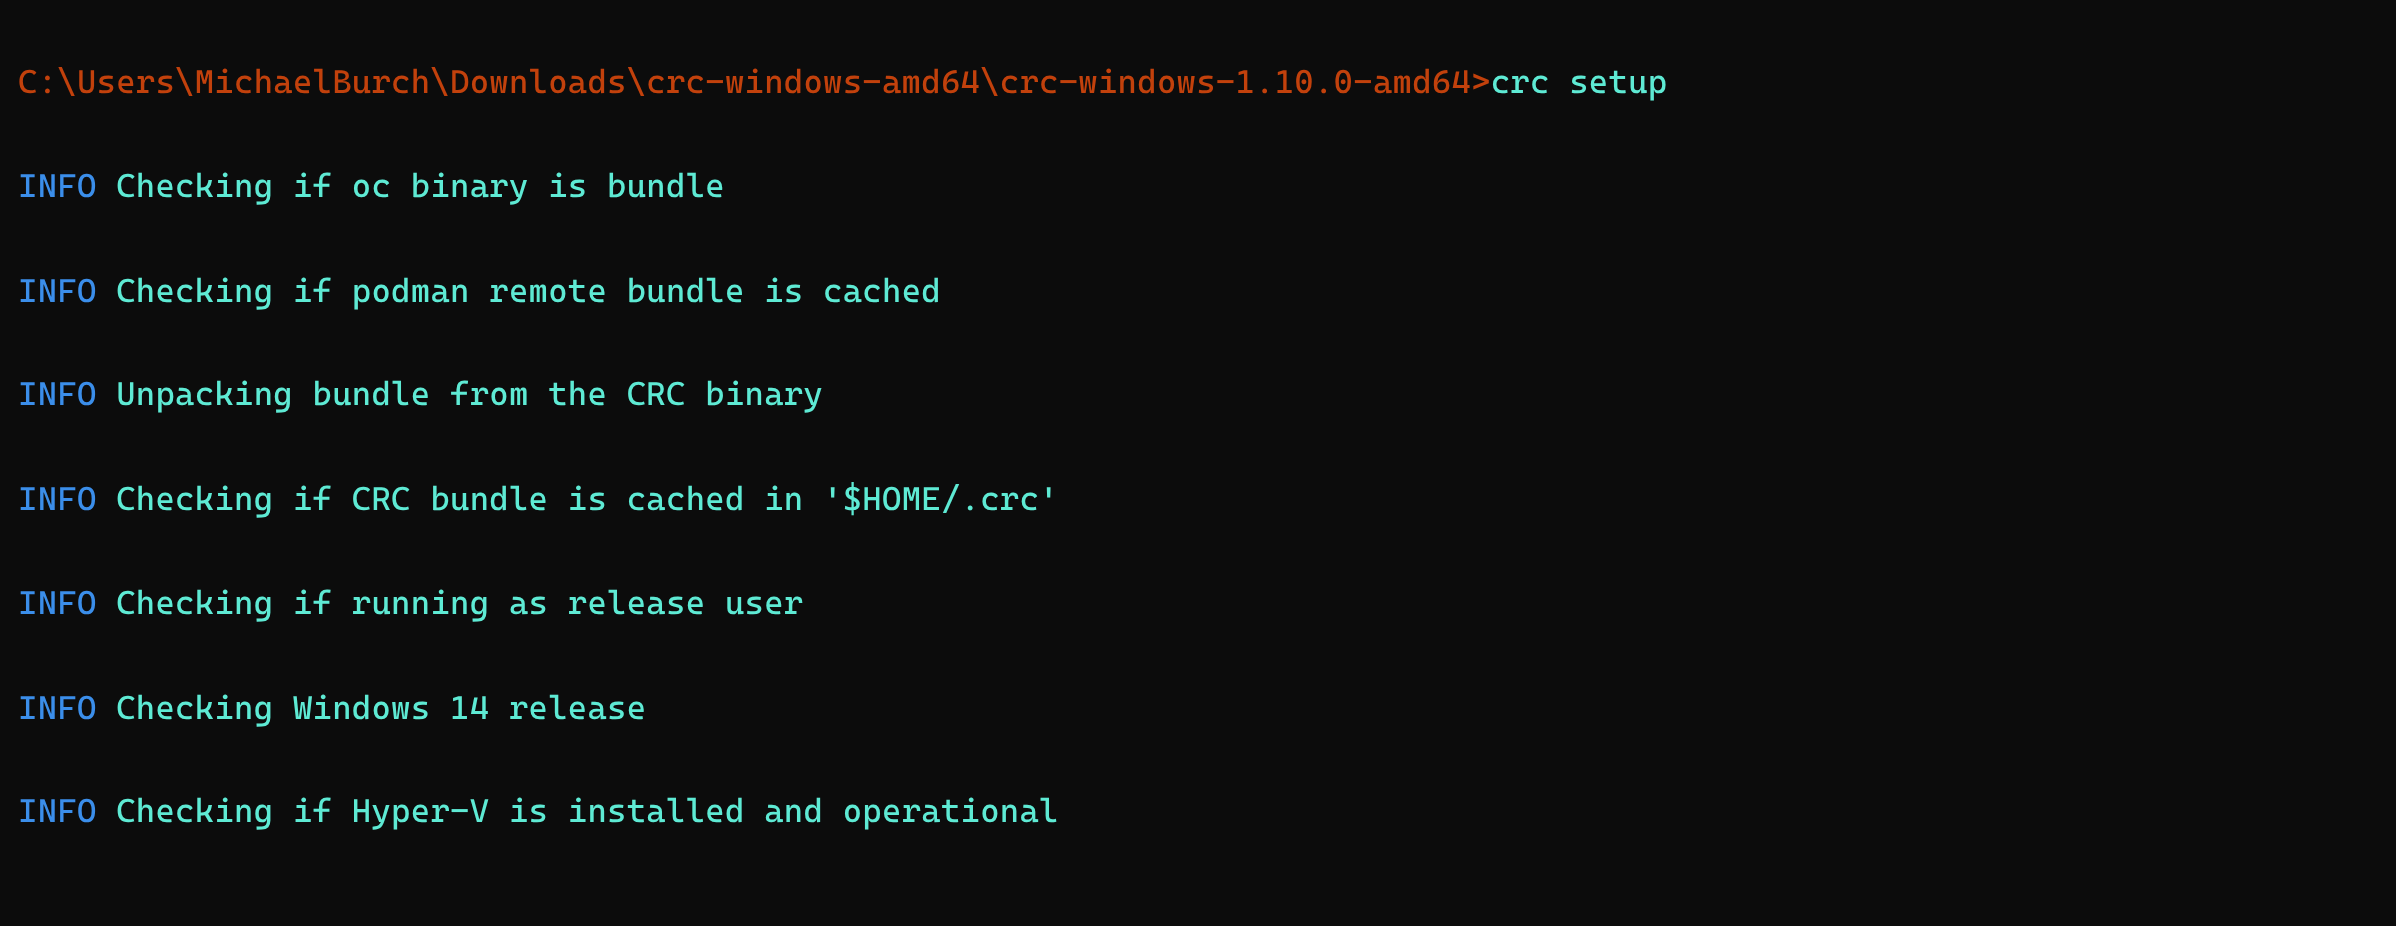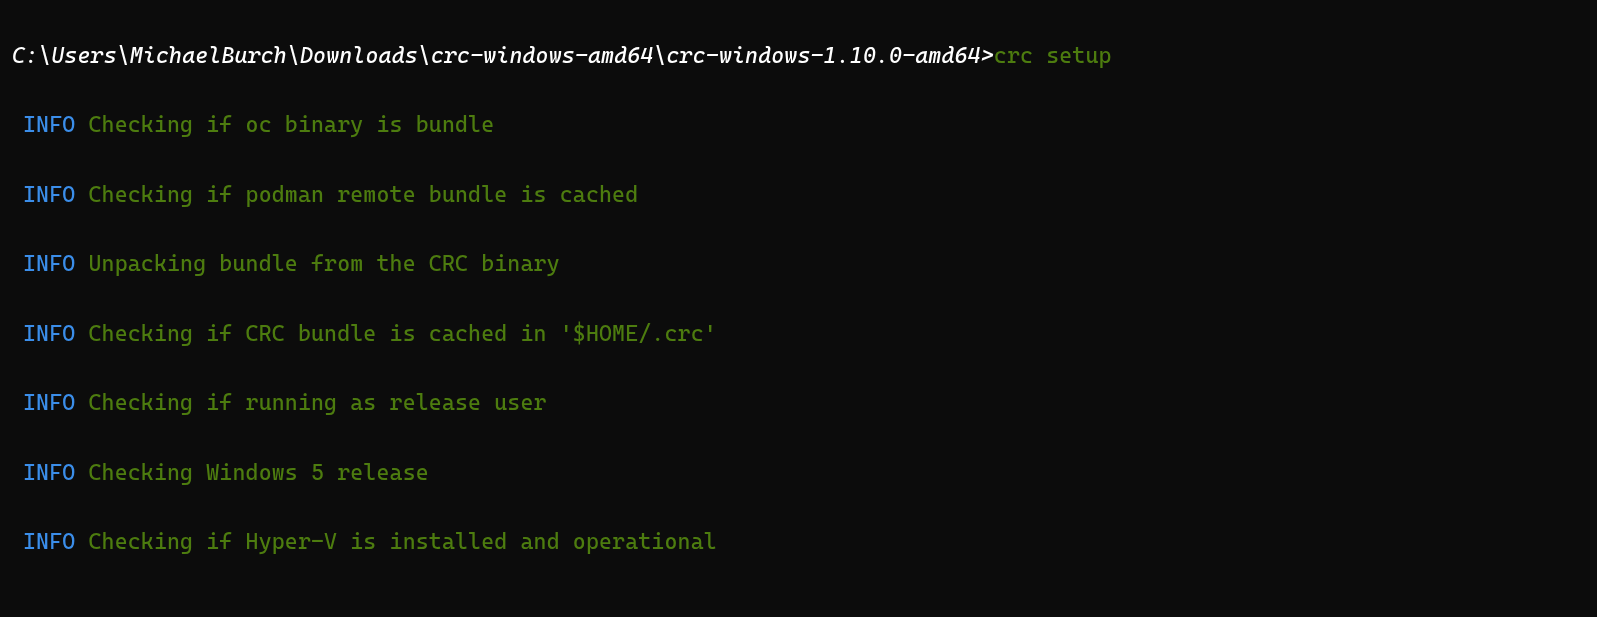--- a/index.html
+++ b/index.html
@@ -20,41 +20,39 @@
       letter-spacing: 0.2px;
     }
     .terminal {
       white-space: pre;
     }
     .line {
       display: block;
     }
     .info {
       color: #3b8eea;
-      margin-left: 11px;
     }
     .text {
-      color: #4d7c0f;
+      color: #5eead4;
     }
     .prompt {
-      color: #ffffff;
-      font-style: italic;
+      color: #c2410c;
     }
   </style>
 </head>
 <body>
 
 <div class="terminal">
 <span class="line"><span class="prompt">C:\Users\MichaelBurch\Downloads\crc-windows-amd64\crc-windows-1.10.0-amd64&gt;</span><span class="text">crc setup</span></span>
 <span class="line"><span class="info">INFO</span> <span class="text">Checking if oc binary is bundle</span></span>
 <span class="line"><span class="info">INFO</span> <span class="text">Checking if podman remote bundle is cached</span></span>
 <span class="line"><span class="info">INFO</span> <span class="text">Unpacking bundle from the CRC binary</span></span>
 <span class="line"><span class="info">INFO</span> <span class="text">Checking if CRC bundle is cached in '$HOME/.crc'</span></span>
 <span class="line"><span class="info">INFO</span> <span class="text">Checking if running as release user</span></span>
-<span class="line"><span class="info">INFO</span> <span class="text">Checking Windows 5 release</span></span>
+<span class="line"><span class="info">INFO</span> <span class="text">Checking Windows 14 release</span></span>
 <span class="line"><span class="info">INFO</span> <span class="text">Checking if Hyper-V is installed and operational</span></span>
 
 
 
 
 
 <span class="line"></span>
 
 </div>
 

